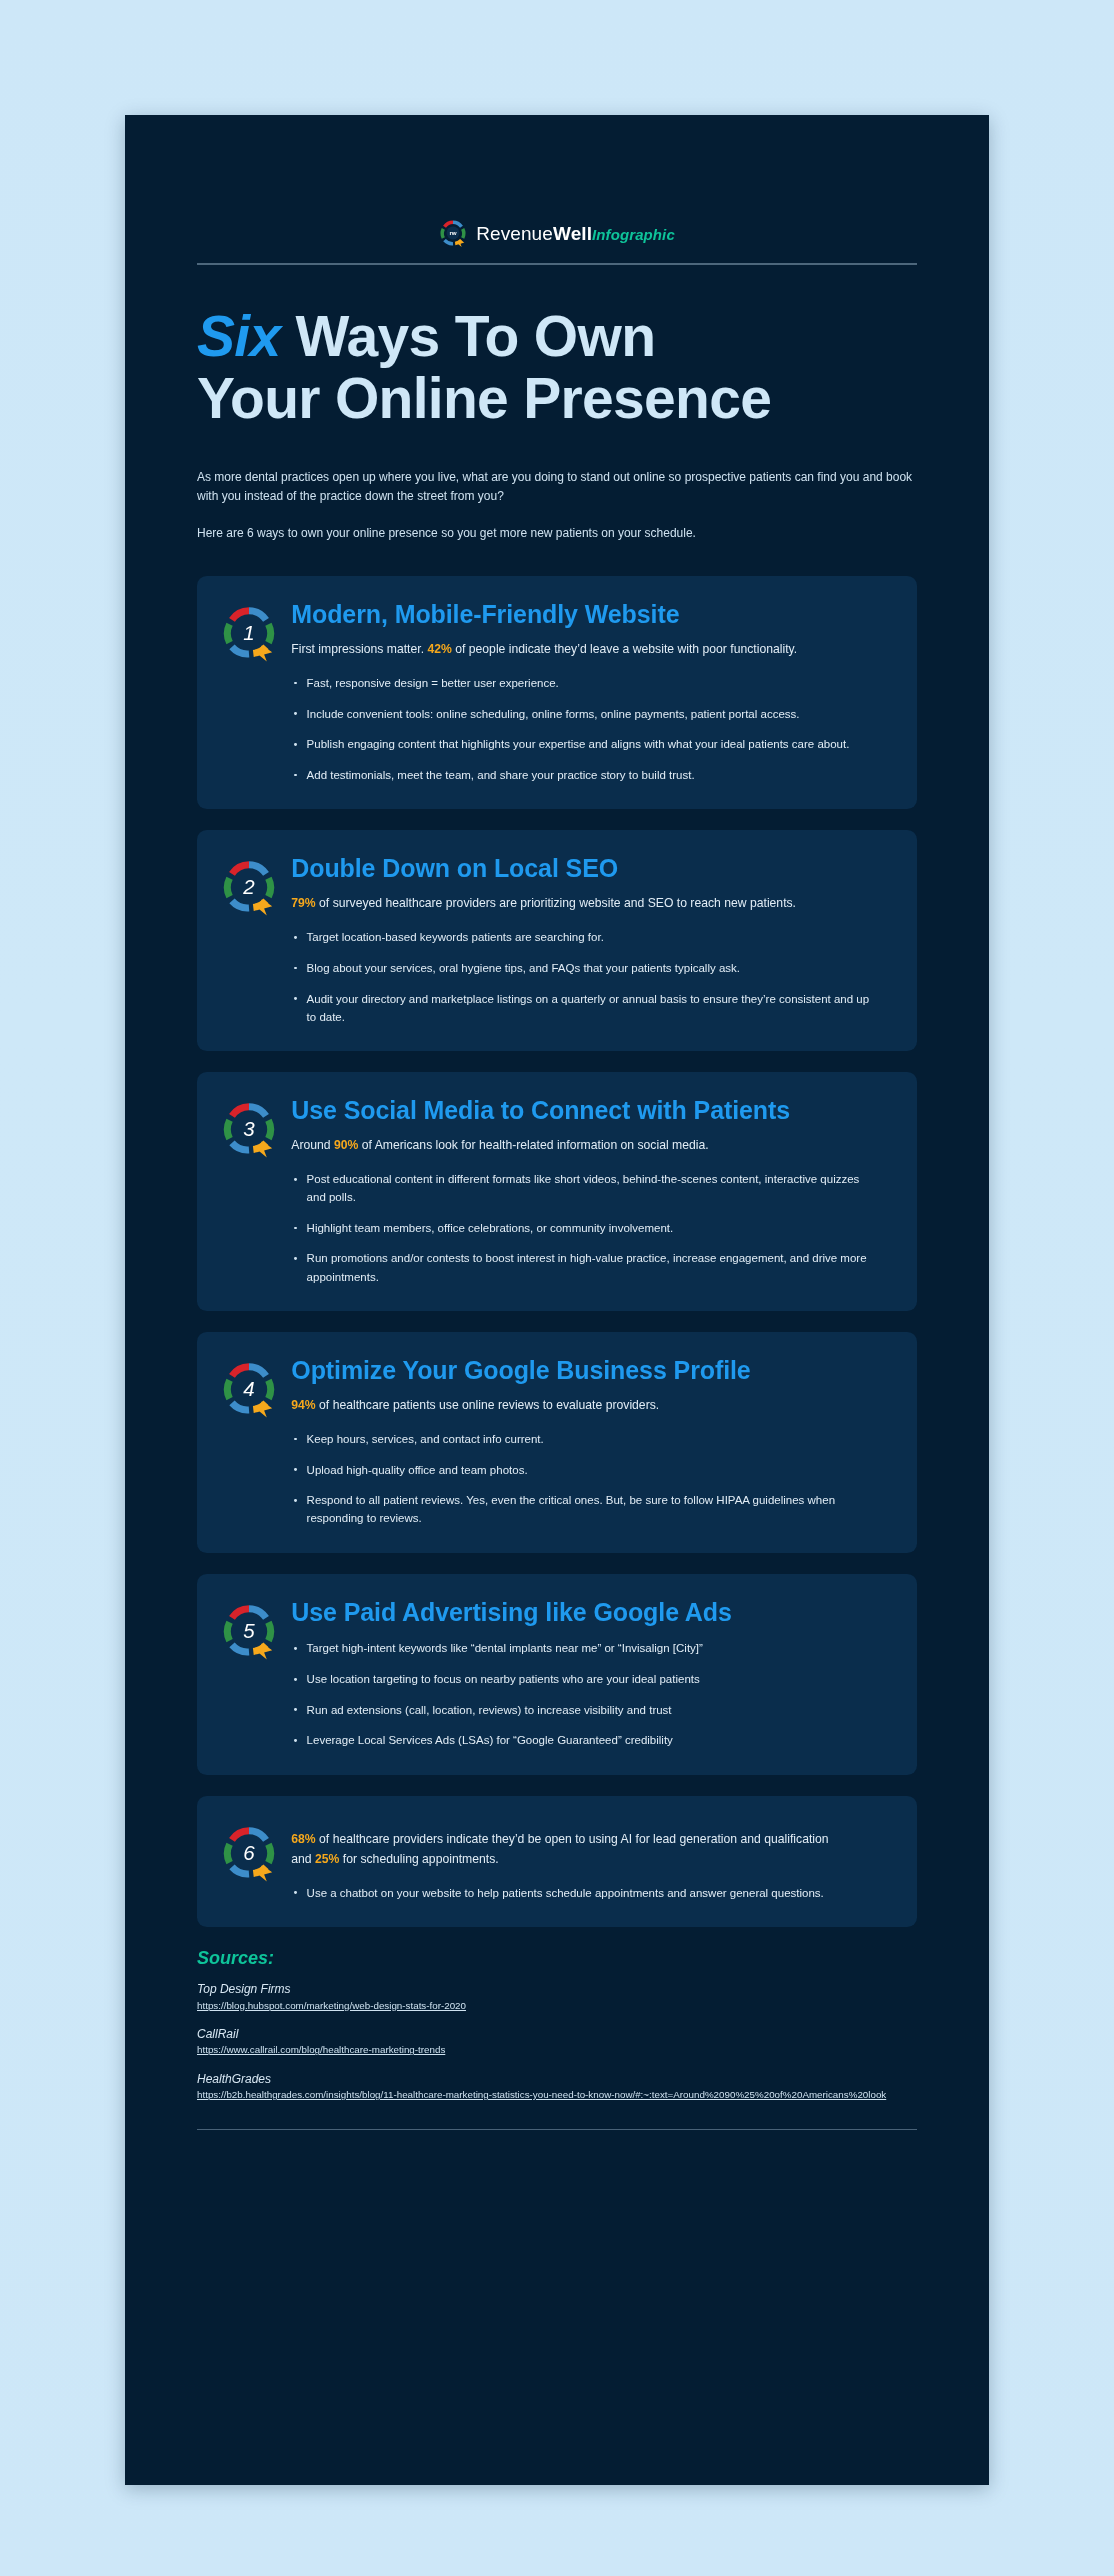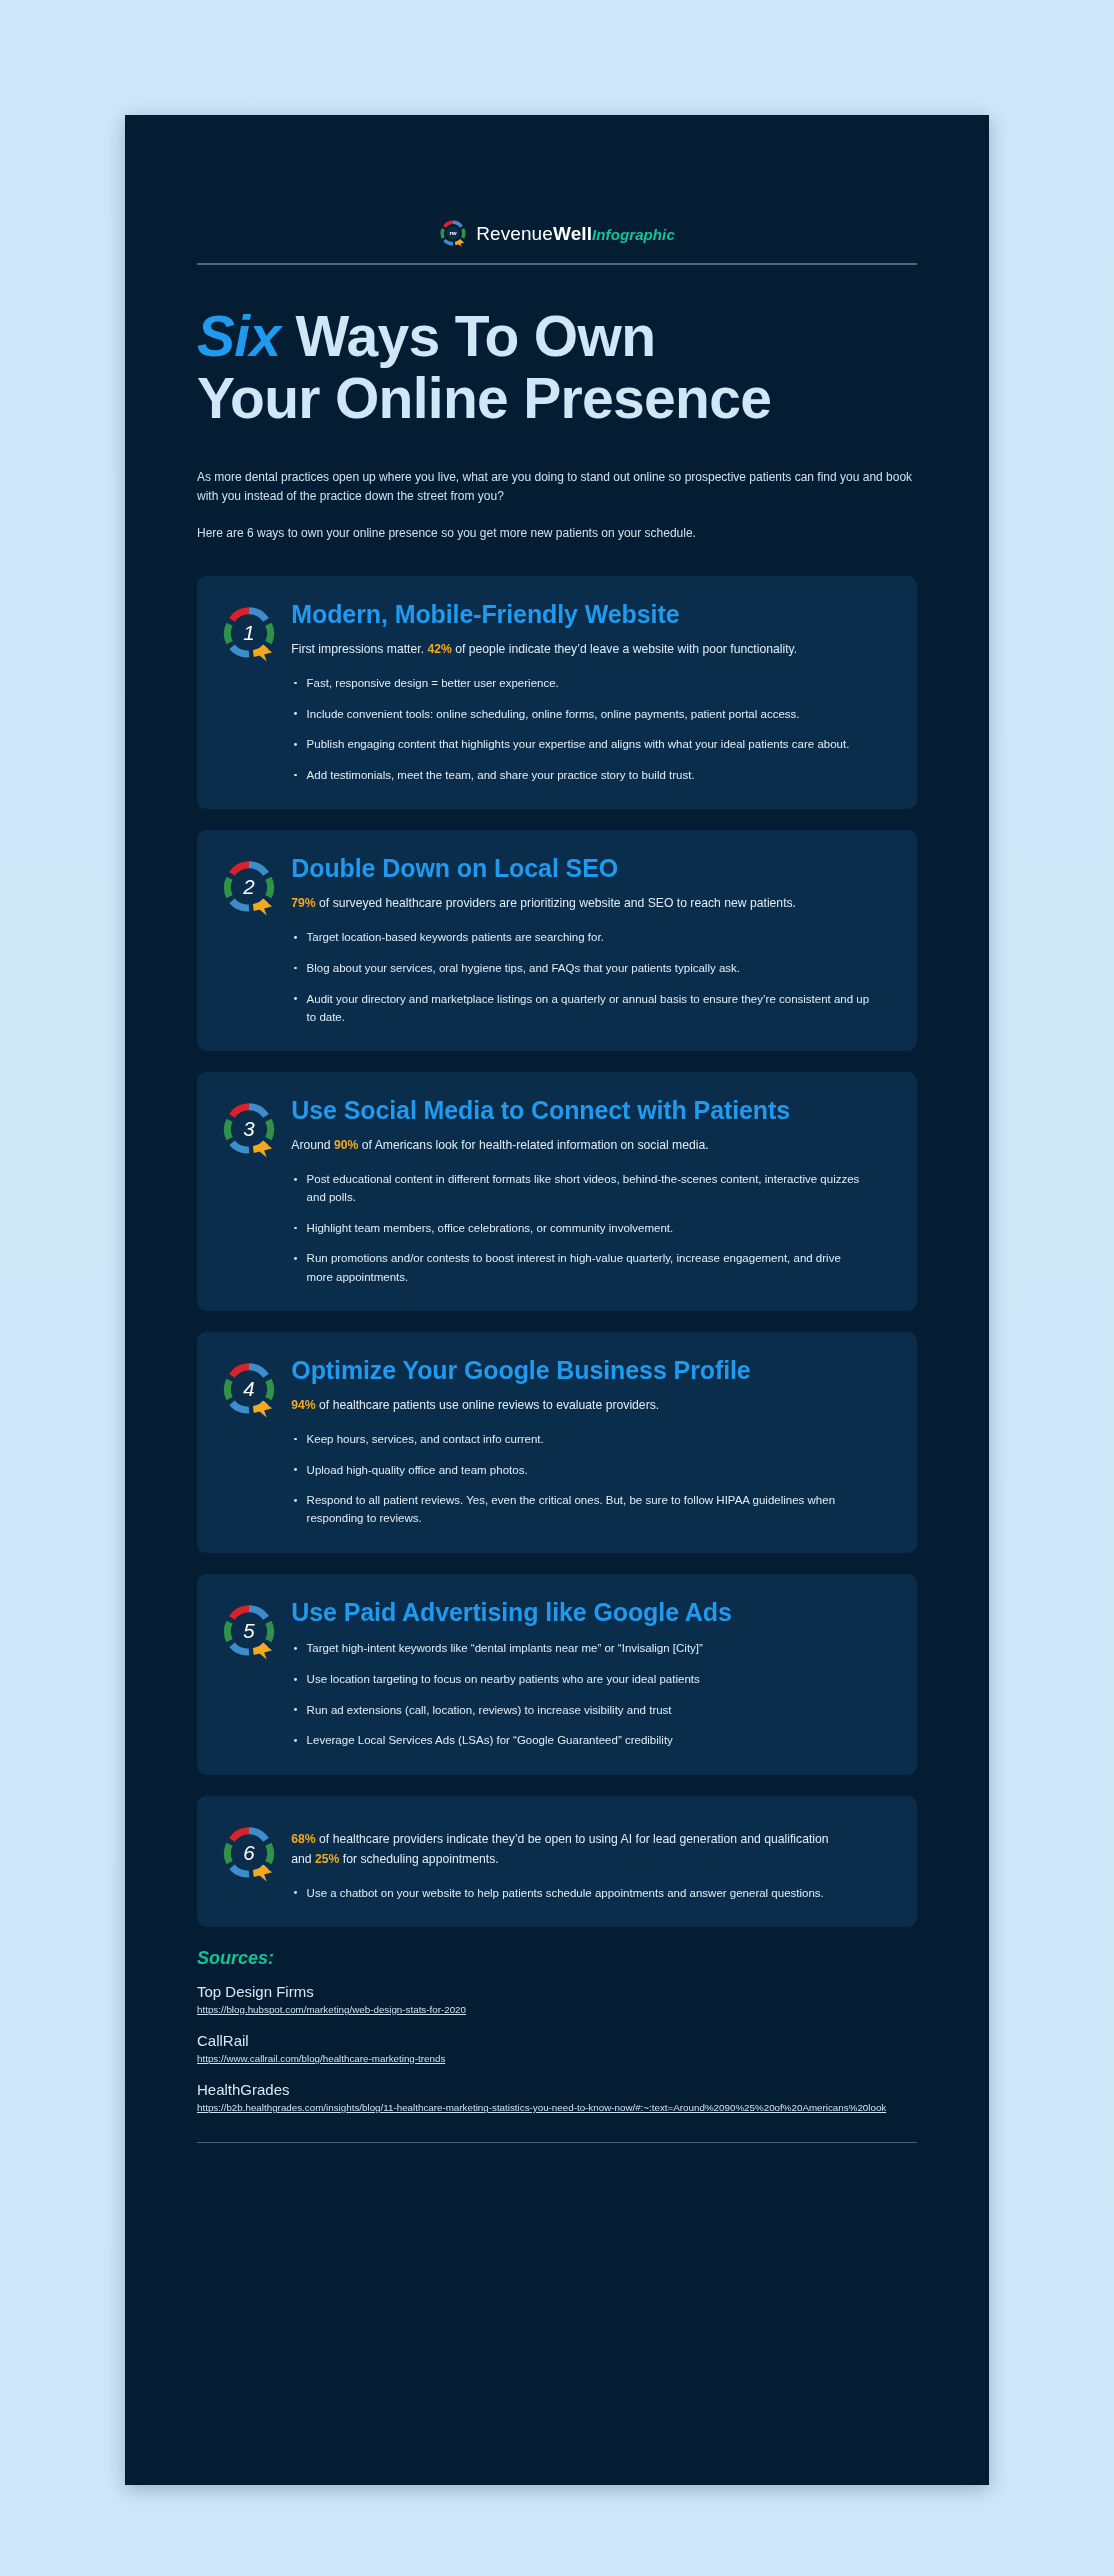--- a/index.html
+++ b/index.html
@@ -167,23 +167,24 @@
   .sources { margin-top: 19.5px; }
   .sources-title {
     font-size: 18px;
     font-style: italic;
     font-weight: 700;
     color: #0ec49a;
     margin-bottom: 12.5px;
   }
   .source-block { margin-bottom: 13.2px; }
   .source-name {
-    font-size: 15px;
+    font-size: 12px;
     color: #d9e8f4;
     line-height: 1.45;
+    font-style: italic;
   }
   .source-url {
     font-size: 9.8px;
     color: #cfe2f0;
     line-height: 1.45;
     text-decoration: underline;
     word-break: break-all;
     display: block;
     max-width: 697px;
   }
@@ -308,21 +309,21 @@
                 <path d="M74 72 L93 85 L78 89 L83 102 L65 87 Z" fill="#f6a81c"></path>
                 <text x="50" y="62" text-anchor="middle" fill="#ffffff" font-family="Liberation Sans, sans-serif" font-size="38" font-style="italic" font-weight="400">3</text>
               </svg>
             </div>
             <div class="card-body">
               <h2 class="card-title">Use Social Media to Connect with Patients</h2>
               <p class="card-lead">Around <span class="stat">90%</span> of Americans look for health-related information on social media.</p>
               <ul class="bullets">
                 <li>Post educational content in different formats like short videos, behind-the-scenes content, interactive quizzes and polls.</li>
                 <li>Highlight team members, office celebrations, or community involvement.</li>
-                <li>Run promotions and/or contests to boost interest in high-value quarterly, increase engagement, and drive more appointments.</li>
+                <li>Run promotions and/or contests to boost interest in high-value practice, increase engagement, and drive more appointments.</li>
               </ul>
             </div>
           </div>
           <div class="card">
             <div class="badge">
               <svg viewBox="0 0 100 104">
                 <g fill="none" stroke-width="13" stroke-linecap="butt">
                   <path d="M50 8 A 38 38 0 0 0 18.5 25" stroke="#d8232a"></path>
                   <path d="M50 8 A 38 38 0 0 1 81.5 25" stroke="#3d8dca"></path>
                   <path d="M86 33 A 38 38 0 0 1 86 67" stroke="#2f9246"></path>

